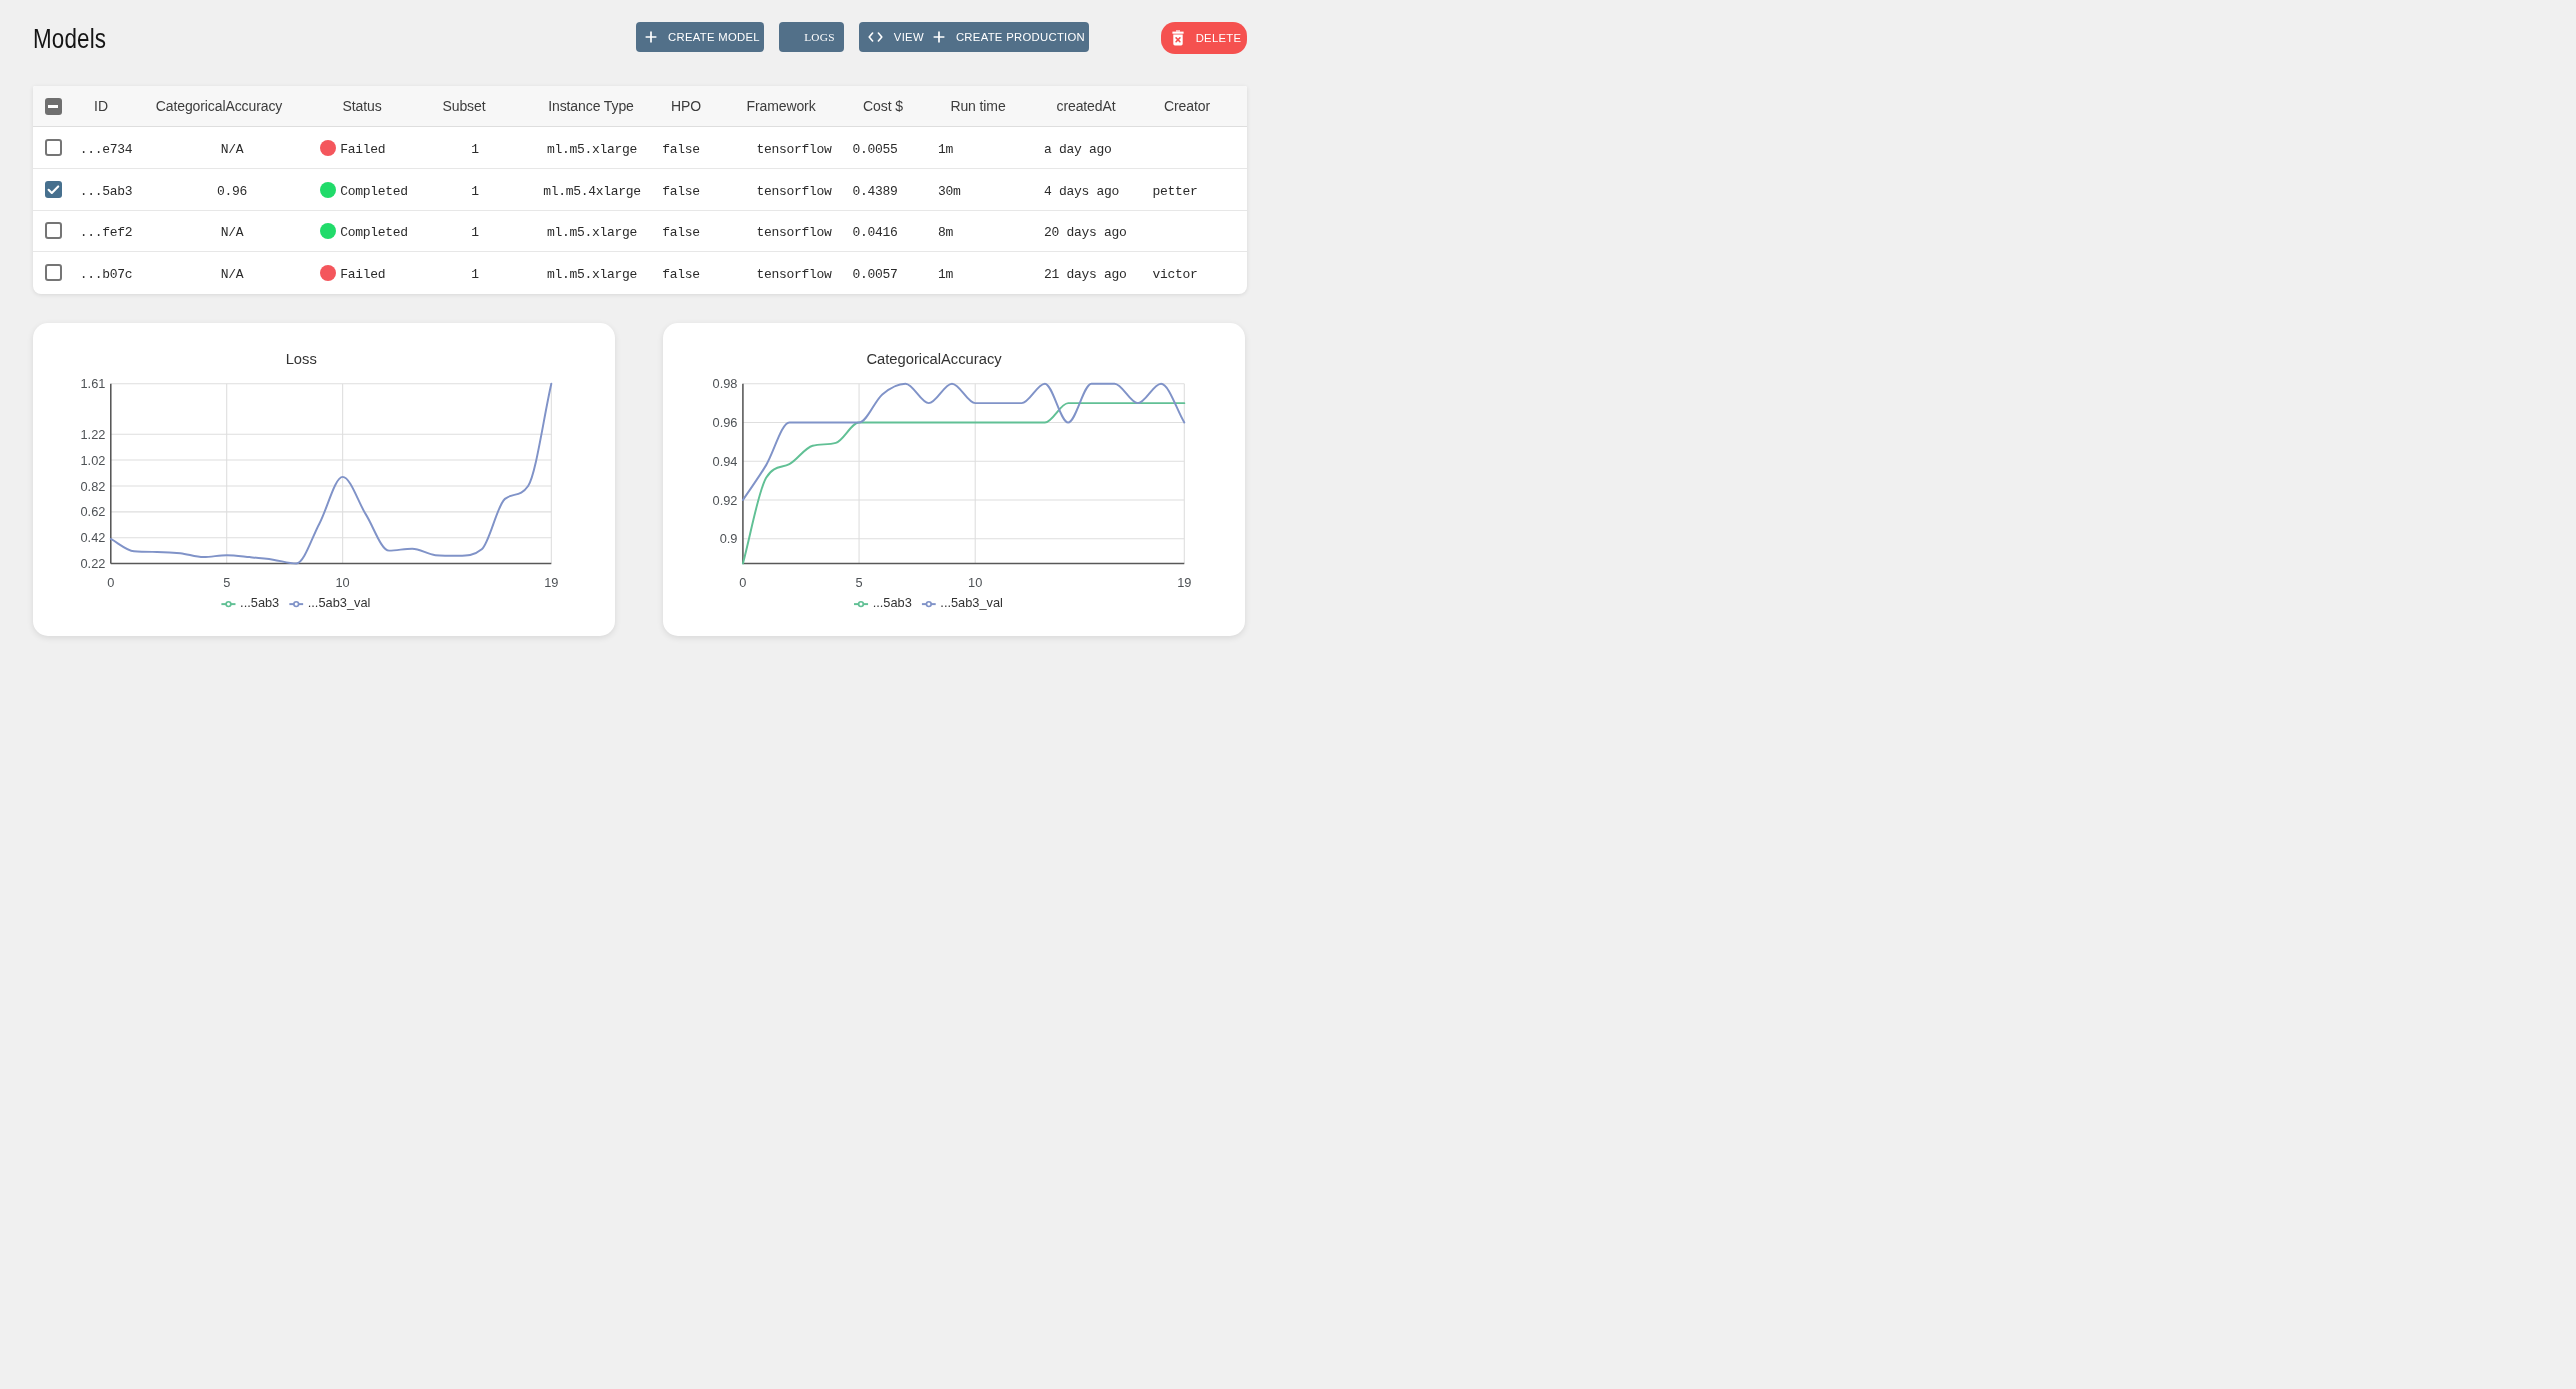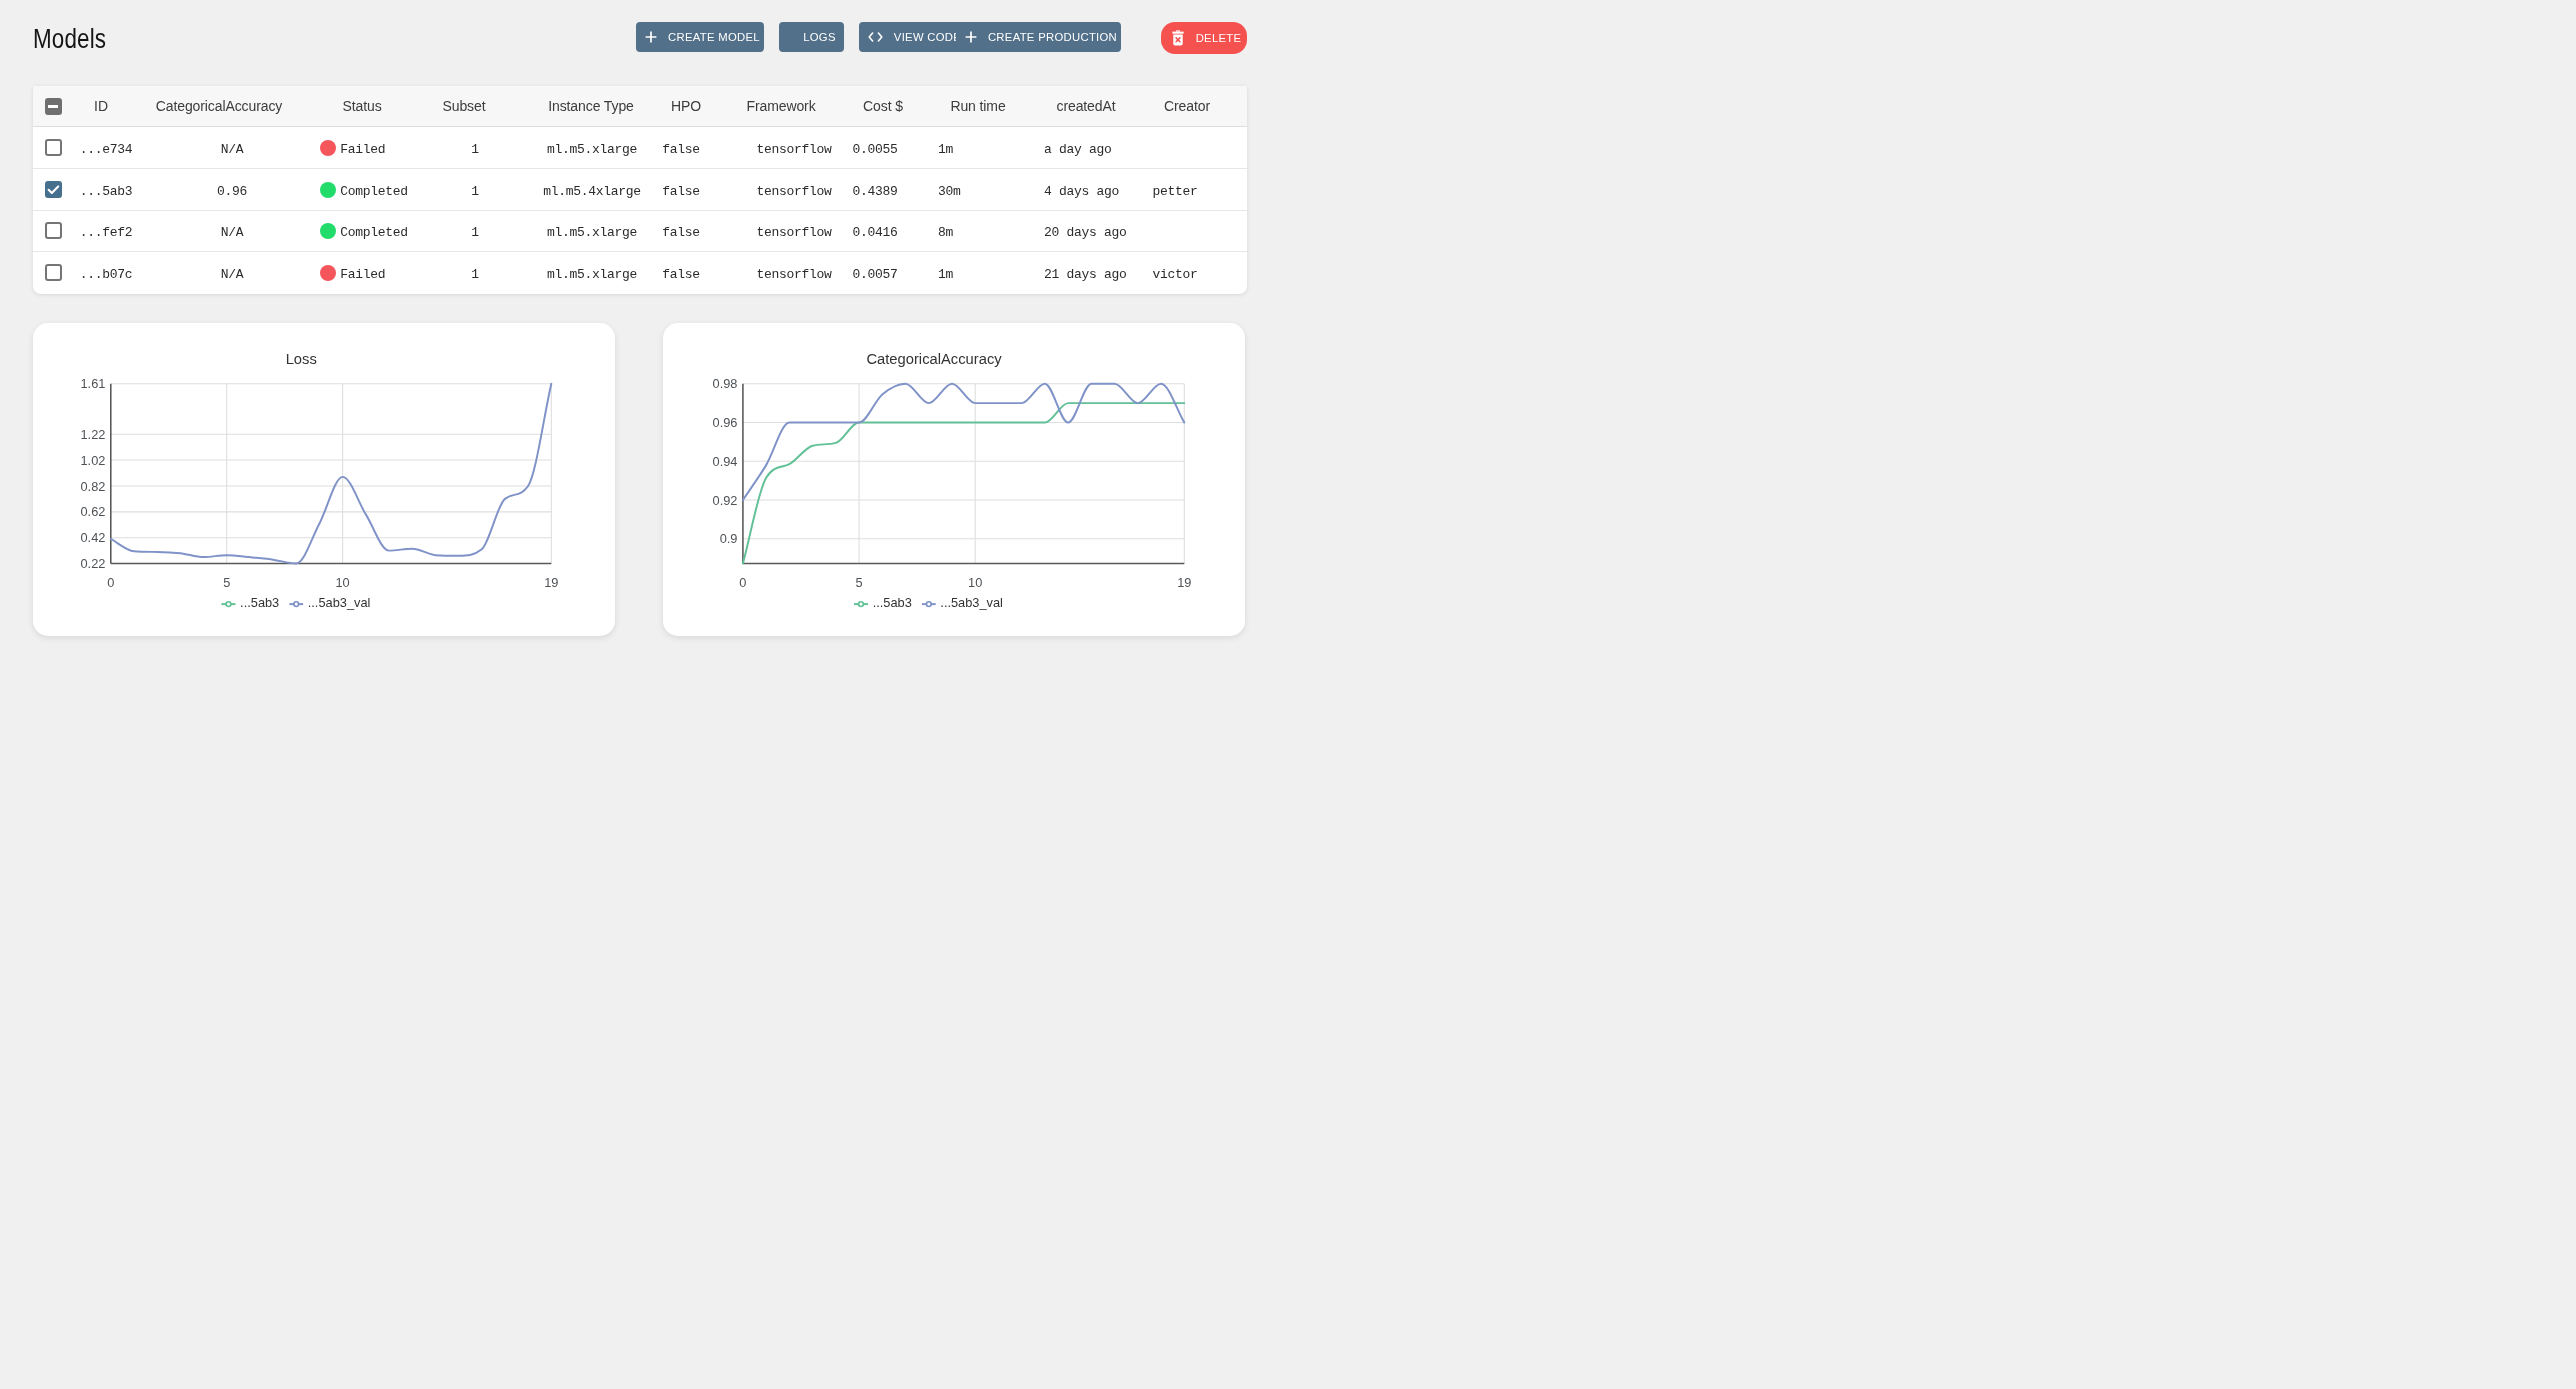--- a/index.html
+++ b/index.html
@@ -1,21 +1,21 @@
 <!DOCTYPE html>
 <html><head>
 <meta charset="utf-8">
 <style>
 * { margin:0; padding:0; box-sizing:border-box; }
 html,body { width:1288px; height:695px; background:#f0f0f0; font-family:"Liberation Sans",sans-serif; position:relative; overflow:hidden; }
 .title { position:absolute; left:33px; top:24px; font-size:27px; color:#151515; letter-spacing:0.2px; transform:scaleX(0.83); transform-origin:0 50%; }
 .btn { position:absolute; top:22px; height:30px; border-radius:4px; background:#527089; color:#fff;
   display:flex; align-items:center; justify-content:center; gap:11px; font-size:11.3px; letter-spacing:0.3px; padding-left:5px; }
 .btn.red { background:#f5514f; gap:12px; height:32px;border-radius:14px; }
-.btn.nopad { padding-left:16px; }
+.btn.nopad { padding-left:16px;font-family:Liberation Serif, serif; }
 .btn span { white-space:nowrap; }
 .table { position:absolute; left:33px; top:86px; width:1214px; height:208px; background:#ffffff;
   border-radius:2px 2px 8px 8px; box-shadow:0 1px 4px rgba(0,0,0,0.10);text-decoration:underline; }
 .thead { position:absolute; left:0; top:0; width:100%; height:41px; background:#f7f7f7;
   border-bottom:1px solid #dedede; border-radius:2px 2px 0 0; }
 .hc { position:absolute; top:0; line-height:41px; transform:translateX(-50%); font-size:14px; color:#3c3c3c; letter-spacing:-0.1px; white-space:nowrap; }
 .hcb { position:absolute; left:12px; top:12px; width:17px; height:17px; background:#6f6f6f; border-radius:3px; }
 .hcb .minus { position:absolute; left:3.4px; top:7.2px; width:10px; height:2.4px; background:#ffffff; }
 .trow { position:absolute; left:0; width:100%; height:42px; border-bottom:1px solid #e7e7e7; }
 .trow:last-child { border-bottom:none; }
@@ -44,21 +44,21 @@
   </div>
 <div class="btn nopad" style="left:779px;width:65px">
     <span>LOGS</span>
   </div>
 <div class="btn" style="left:859px;width:106px">
     <svg width="15" height="10" viewBox="0 0 15 10">
       <path d="M4.6 1L1.2 5l3.4 4M10.4 1l3.4 4-3.4 4" stroke="#ffffff" stroke-width="1.6" fill="none" stroke-linecap="round" stroke-linejoin="round"></path>
     </svg>
     <span>VIEW CODE</span>
   </div>
-<div class="btn" style="left:956px;width:165px">
+<div class="btn" style="left:924px;width:165px">
     <svg width="12" height="12" viewBox="0 0 12 12">
       <path d="M6 0.6V11.4M0.6 6H11.4" stroke="#ffffff" stroke-width="1.7" fill="none"></path>
     </svg>
     <span>CREATE PRODUCTION</span>
   </div>
 <div class="btn red" style="left:1161px;width:86px">
     <svg width="12" height="16" viewBox="0 0 12 16">
       <path d="M4 0.4h4v1.2H4z" fill="#fff"></path>
       <rect x="0.4" y="1.6" width="11.2" height="2.1" fill="#fff"></rect>
       <path d="M1.3 4.6h9.4v9.2a1.6 1.6 0 0 1-1.6 1.6H2.9a1.6 1.6 0 0 1-1.6-1.6z" fill="#fff"></path>

